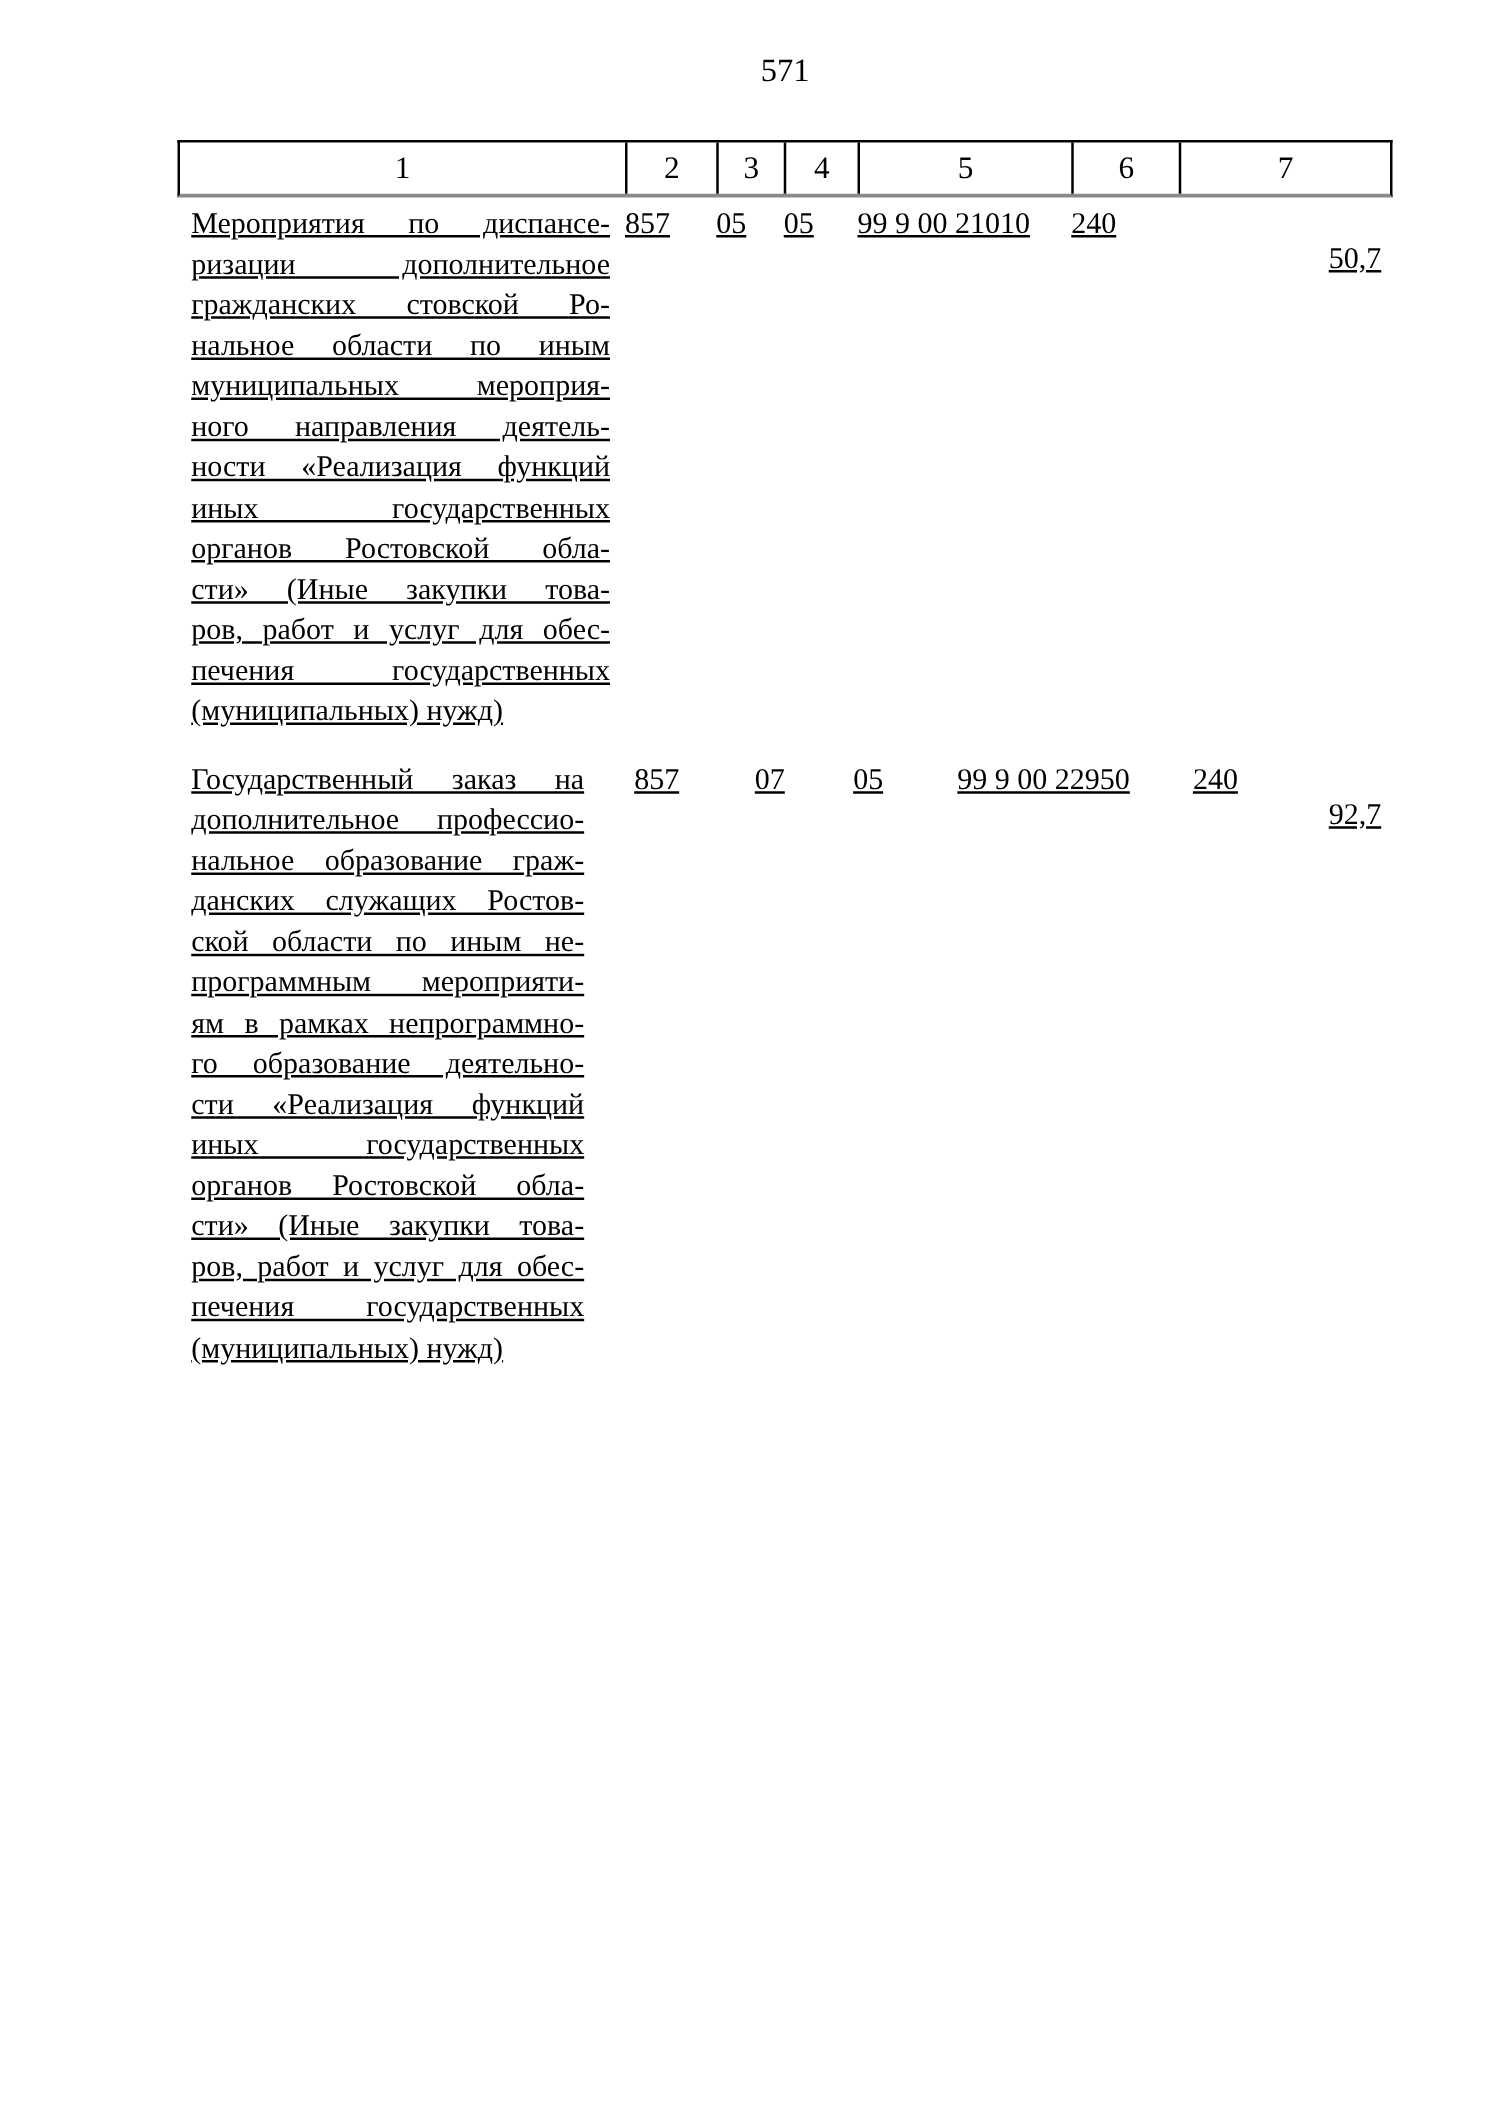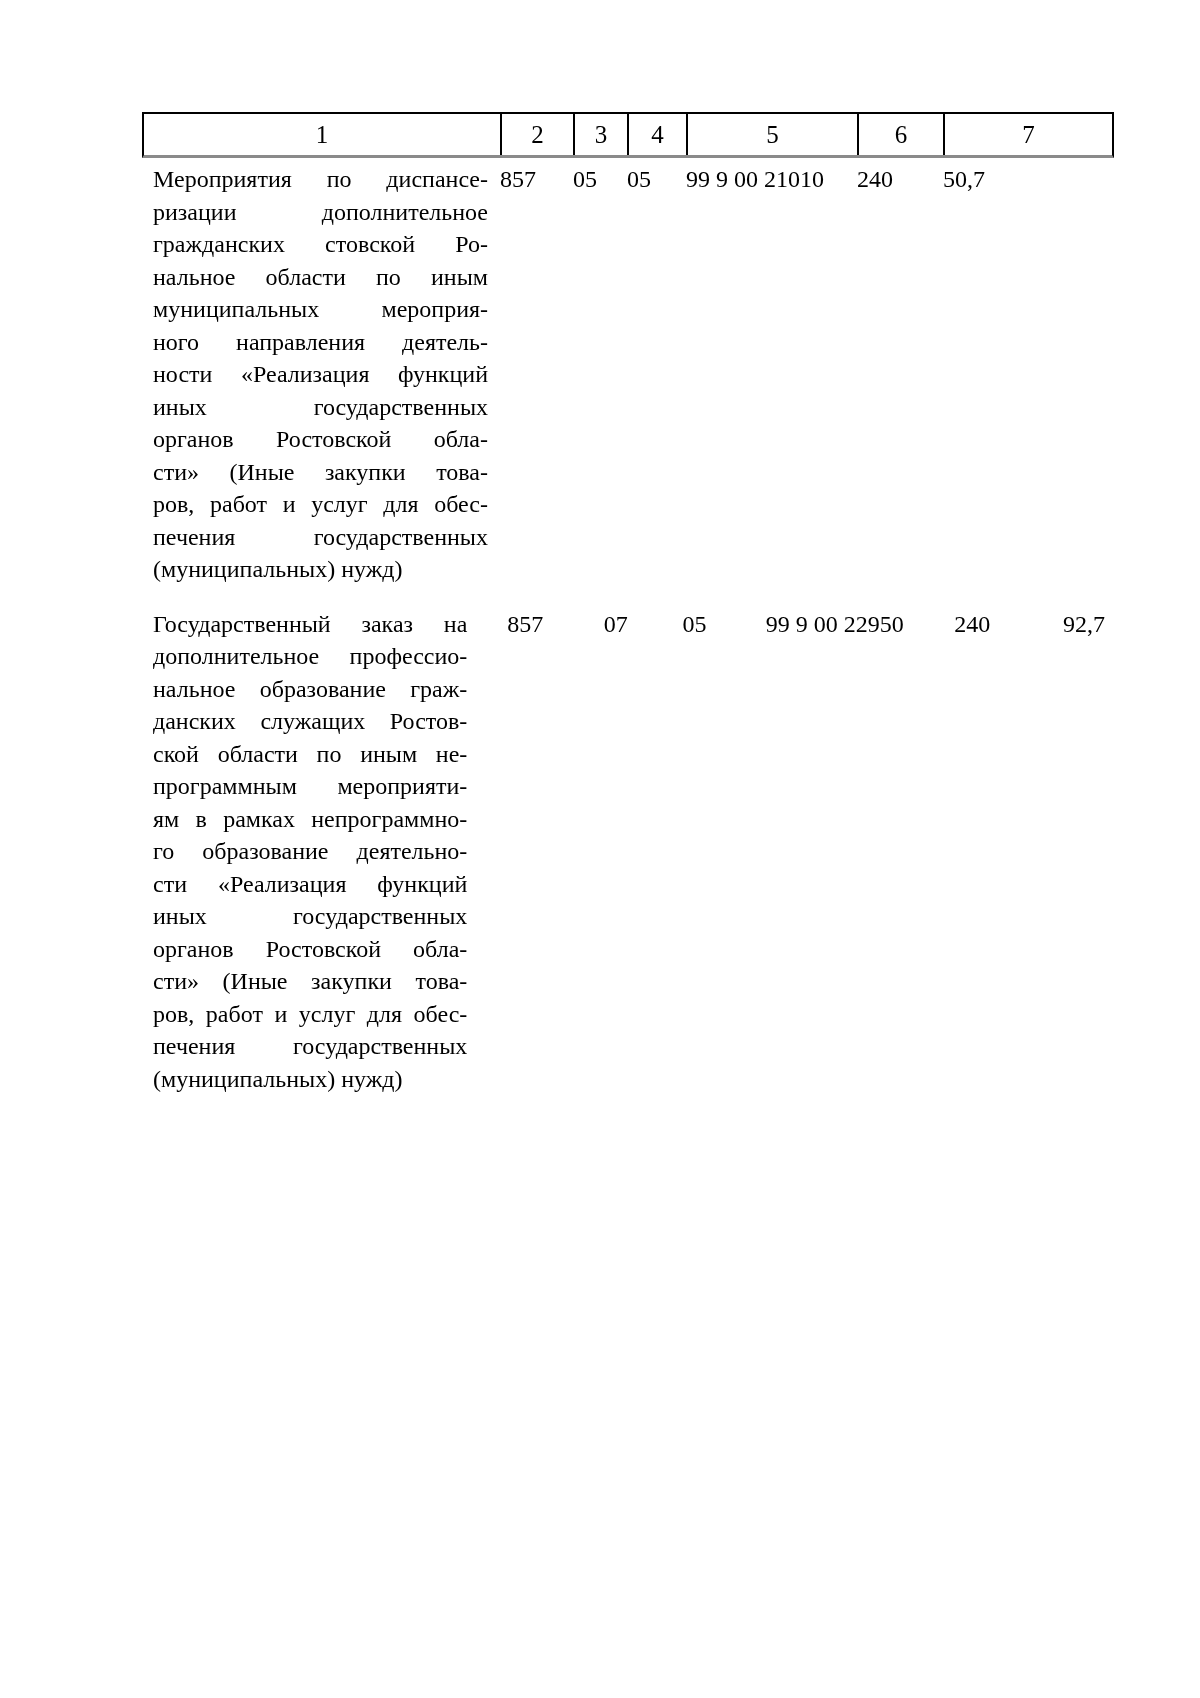--- a/index.html
+++ b/index.html
@@ -53,20 +53,21 @@
   .w-c4 { width: 59px; }
   .w-c5 { width: 171px; }
   .w-c6 { width: 86px; }
   .w-c7 { width: 169px; flex: 1; }
   
   .tbody {
     position: absolute;
     left: 142px;
     top: 158px;
     width: 972px;
+    text-decoration: underline;
   }
   .trow {
     display: flex;
     align-items: flex-start;
     font-size: 24px;
     line-height: 32.5px;
   }
   .trow-first { padding-top: 5px; }
   .trow-gap   { margin-top: 22px; gap: 28px; }
   .td-name {
@@ -83,29 +84,31 @@
   .jline-last {
     text-align-last: left;
     -moz-text-align-last: left;
   }
   .td-val {
     box-sizing: border-box;
     text-align: left;
     white-space: nowrap;
   }
   .td-val-right {
-    text-align: left;
+    text-align: right;
     padding-right: 9px;
+    margin-top: 28px;
   }
 </style>
 </head>
 <body>
 
 <div class="page">
 
+  <div class="page-number">571</div>
 
   <div class="thead">
     <div class="th w-c1">1</div>
     <div class="th w-c2">2</div>
     <div class="th w-c3">3</div>
     <div class="th w-c4">4</div>
     <div class="th w-c5">5</div>
     <div class="th w-c6">6</div>
     <div class="th w-c7">7</div>
   </div>

